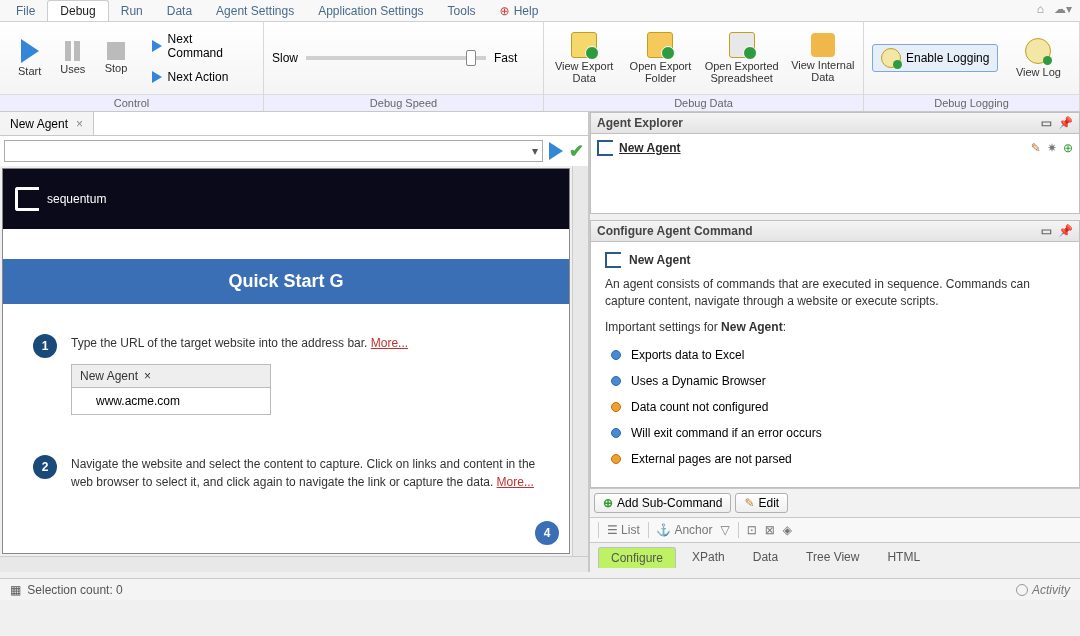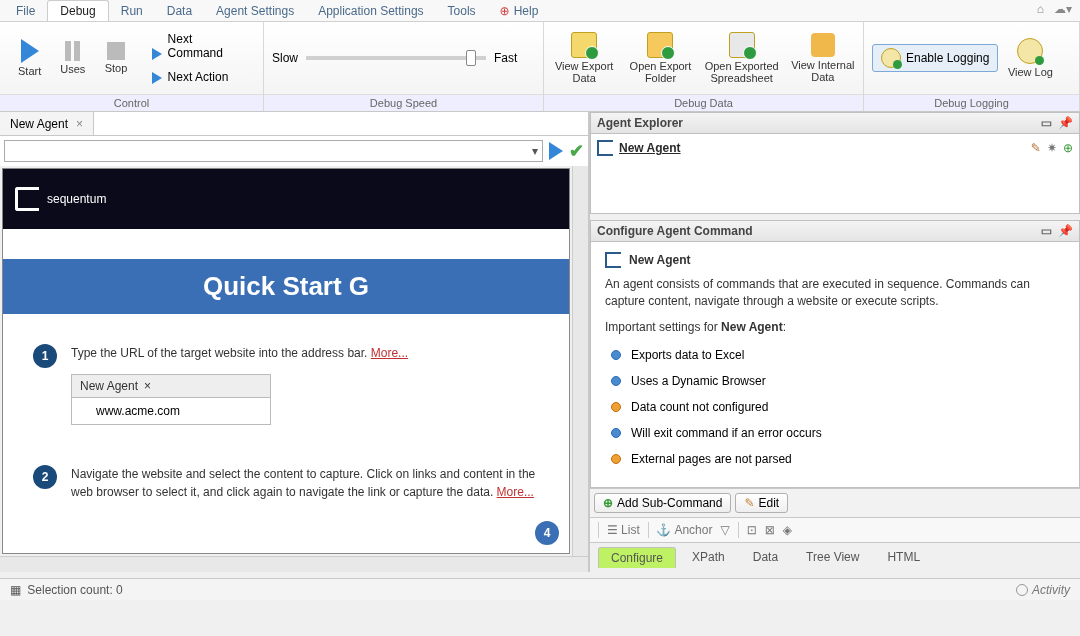--- a/index.html
+++ b/index.html
@@ -7,21 +7,21 @@
 .menubar { display: flex; align-items: center; height: 22px; background: #f8f8f8; border-bottom: 1px solid #d0d0d0; padding-left: 4px; }
 .menubar .item { padding: 3px 12px; color: #4a6a8a; cursor: pointer; }
 .menubar .item.active { background: #fff; border: 1px solid #ccc; border-bottom: none; border-radius: 3px 3px 0 0; color: #222; }
 .menubar .help { display: flex; align-items: center; gap: 4px; }
 .ribbon { display: flex; background: linear-gradient(#fff, #f2f2f2); border-bottom: 1px solid #c8c8c8; height: 90px; }
 .ribbon-group { border-right: 1px solid #d8d8d8; display: flex; flex-direction: column; }
 .group-body { flex: 1; display: flex; align-items: center; padding: 0 8px; }
 .group-label { text-align: center; font-size: 11px; color: #666; padding: 2px 0; background: #eef; border-top: 1px solid #ddd; }
 .btn-v { display: flex; flex-direction: column; align-items: center; justify-content: center; width: 44px; cursor: pointer; }
 .btn-v .lbl { font-size: 11px; color: #333; margin-top: 2px; text-align: center; }
-.btn-h { display: flex; align-items: flex-end; gap: 6px; padding: 2px 6px; cursor: pointer; }
+.btn-h { display: flex; align-items: center; gap: 6px; padding: 2px 6px; cursor: pointer; }
 .play-big { width: 0; height: 0; border-left: 18px solid #3487d8; border-top: 12px solid transparent; border-bottom: 12px solid transparent; }
 .play-small { width: 0; height: 0; border-left: 10px solid #3487d8; border-top: 6px solid transparent; border-bottom: 6px solid transparent; }
 .pause-ic { display: flex; gap: 3px; }
 .pause-ic span { width: 6px; height: 20px; background: #bbb; }
 .stop-ic { width: 18px; height: 18px; background: #bbb; }
 .slider { width: 180px; height: 4px; background: #d0d0d0; position: relative; margin: 0 8px; }
 .slider .thumb { position: absolute; right: 10px; top: -6px; width: 10px; height: 16px; background: #fff; border: 1px solid #888; border-radius: 2px; }
 .debug-data-ic { width: 26px; height: 26px; background: #f5d86b; border: 1px solid #c0a020; border-radius: 3px; position: relative; }
 .debug-data-ic::after { content: ""; position: absolute; bottom: -3px; right: -3px; width: 12px; height: 12px; background: #2e9b3e; border-radius: 50%; border: 1px solid #fff; }
 .gear-ic { width: 24px; height: 24px; background: #f0b84a; border-radius: 4px; position: relative; }
@@ -37,21 +37,21 @@
 .close-x { color: #888; cursor: pointer; }
 .addr-row { display: flex; align-items: center; gap: 6px; padding: 4px; background: #fff; }
 .addr-input { flex: 1; height: 22px; border: 1px solid #aaa; position: relative; }
 .addr-input .dd { position: absolute; right: 4px; top: 3px; color: #555; }
 .play-run { width: 0; height: 0; border-left: 14px solid #3487d8; border-top: 9px solid transparent; border-bottom: 9px solid transparent; cursor: pointer; }
 .check-ic { color: #4aa84a; font-size: 18px; font-weight: bold; cursor: pointer; }
 
 .browser-area { flex: 1; overflow: auto; background: #fff; border: 1px solid #888; margin: 2px; position: relative; }
 .seq-banner { height: 60px; background: #0a0a1a; color: #fff; display: flex; align-items: center; padding-left: 12px; font-size: 24px; font-weight: 300; gap: 8px; }
 .seq-logo { width: 24px; height: 24px; border: 3px solid #fff; border-right: none; border-radius: 3px 0 0 3px; }
-.quick-title { background: #3b6fb5; color: #fff; text-align: center; font-size: 26px; font-weight: bold; padding: 12px 0; margin: 30px 0px 20px 0px; }
+.quick-title { background: #3b6fb5; color: #fff; text-align: center; font-size: 18px; font-weight: bold; padding: 12px 0; margin: 30px 0px 20px 0px; }
 .guide-step { display: flex; gap: 14px; padding: 10px 30px; align-items: flex-start; }
 .step-num { width: 24px; height: 24px; border-radius: 50%; background: #1a4a7a; color: #fff; display: flex; align-items: center; justify-content: center; font-weight: bold; flex-shrink: 0; }
 .step-num.side { background: #3b6fb5; position: absolute; right: 10px; }
 .step-text { color: #333; line-height: 1.5; }
 .step-text a { color: #c03030; text-decoration: underline; cursor: pointer; }
 .mini-tab-box { margin-top: 12px; width: 200px; }
 .mini-tab { display: flex; align-items: center; padding: 2px 8px; background: #eee; border: 1px solid #bbb; font-size: 11px; gap: 6px; }
 .mini-url { border: 1px solid #bbb; border-top: none; padding: 4px 24px; background: #fff; }
 .mini-url input { border: none; outline: none; width: 100%; font-size: 12px; }
 
@@ -175,21 +175,21 @@
           <div class="lbl">Open Exported Spreadsheet</div>
         </div>
       <div class="btn-v" style="width:66px">
           <div class="gear-ic"></div>
           <div class="lbl">View Internal Data</div>
         </div>
     </div>
     <div class="group-label">Debug Data</div>
   </div>
   <div class="ribbon-group" style="flex:1">
-    <div class="group-body" style="gap:4px">
+    <div class="group-body" style="gap:12px">
       <div style="display:flex;flex-direction:column">
         <div class="log-btn pressed">
             <div class="log-ic"></div>
             <span>Enable Logging</span>
           </div>
       </div>
       <div class="btn-v" style="width:56px">
           <div class="log-ic" style="width:26px;height:26px"></div>
           <div class="lbl">View Log</div>
         </div>

